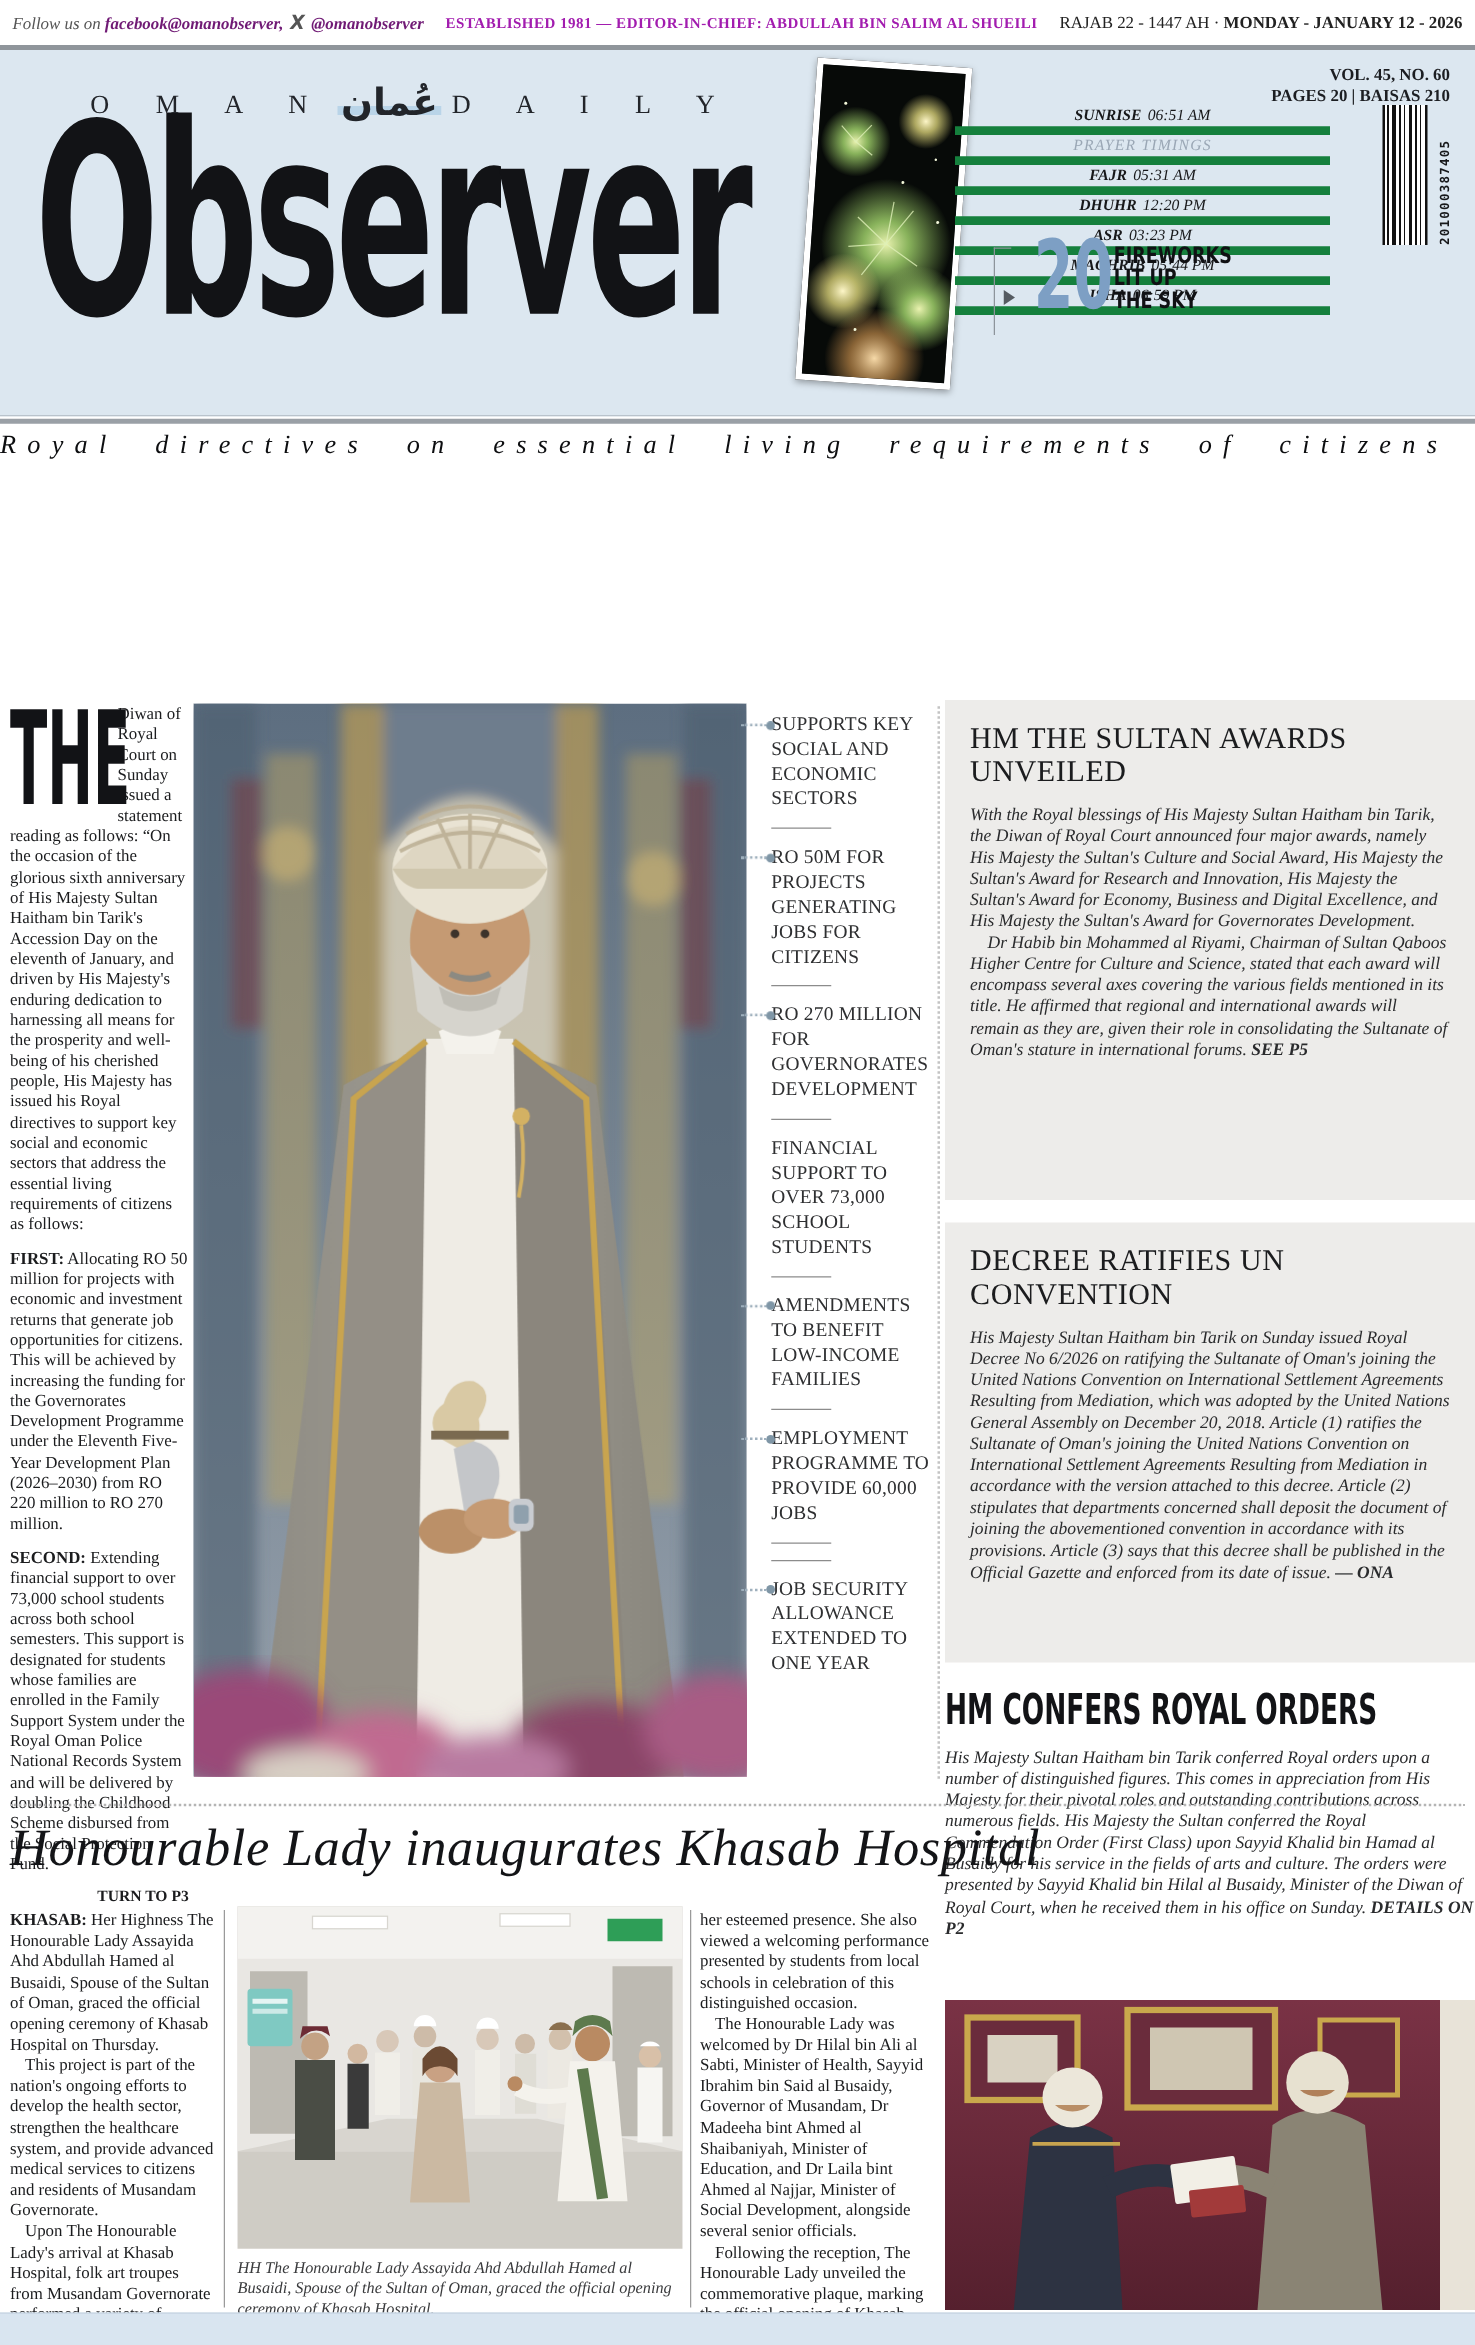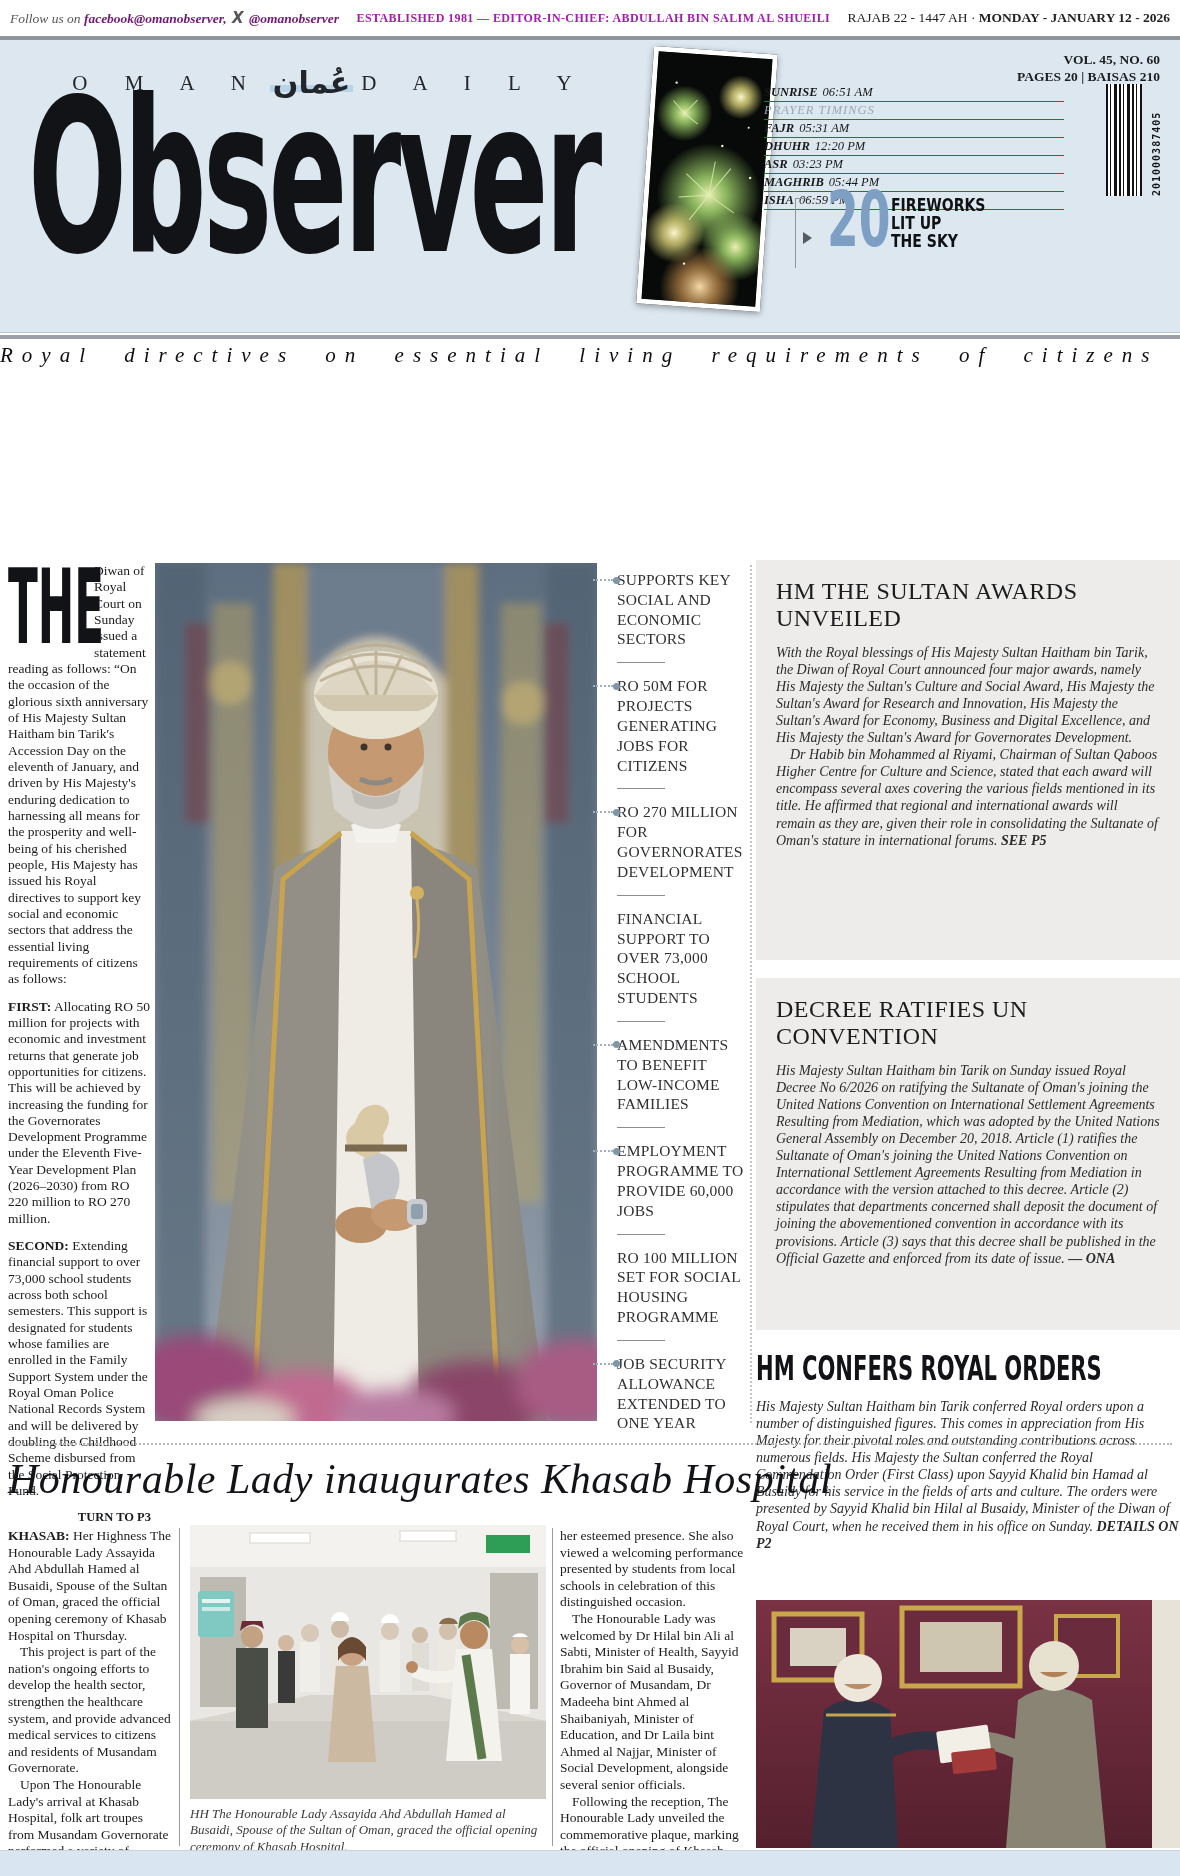--- a/index.html
+++ b/index.html
@@ -25,21 +25,21 @@
   
   .masthead{left:0; top:40px; width:1180px; height:293px; background:var(--masthead-bg); border-bottom:1px solid #b9c3cc;}
   .masthead-rule{left:0; top:335px; width:1180px; height:4px; background:#9aa0a6;}
   .omandaily{left:30px; top:28px; width:600px; text-align:center; font-size:21px; letter-spacing:16px; color:#22252a; display:flex; align-items:center; justify-content:center; gap:8px;}
   .arabic-logo{font-family:"DejaVu Sans",sans-serif; font-size:30px; letter-spacing:0; font-weight:bold; line-height:1;
                background:linear-gradient(180deg,transparent 55%, #b9d4e8 55%, #b9d4e8 80%, transparent 80%); padding:0 3px;}
   .observer{left:28px; top:40px; width:630px; text-align:left; line-height:.92;}
   .observer .scx{transform:scaleX(.55); transform-origin:left top; font-size:212px; font-weight:bold; letter-spacing:-7px; color:#121316; font-family:"DejaVu Sans",sans-serif;}
   .vol{right:20px; top:12px; text-align:right; font-weight:bold; font-size:13.5px; line-height:1.25; color:#1c1e22;}
   .prayer{right:116px; top:44px; width:300px; font-size:12.5px;}
-  .prayer-row{display:flex; justify-content:flex-start; gap:5px; border-bottom:1px solid #15803d; padding:1px 0; font-style:italic;}
+  .prayer-row{display:flex; justify-content:center; gap:5px; border-bottom:7px solid #15803d; padding:1px 0; font-style:italic;}
   .prayer-row .pl{font-weight:bold;}
   .prayer-row.muted{color:#9aa7b5; letter-spacing:1px;}
   .barcode-wrap{right:18px; top:44px; width:56px; height:118px;}
   .barcode{width:36px; height:112px;
     background:repeating-linear-gradient(90deg,#111 0 2px,#fff 2px 4px,#111 4px 5px,#fff 5px 8px,#111 8px 11px,#fff 11px 13px);}
   .barcode-num{position:absolute; right:0; top:0; height:112px; writing-mode:vertical-rl; transform:rotate(180deg);
     font-family:"DejaVu Sans Mono",monospace; font-size:10px; font-weight:bold; letter-spacing:1px;}
   .fireworks{left:645px; top:10px; width:124px; height:258px; transform:rotate(4deg); border:5px solid #fff; box-shadow:0 2px 6px rgba(0,0,0,.35); background:#05070a;}
   .promo{left:795px; top:150px; width:170px;}
   .promo-bracket{position:absolute; left:0; top:8px; width:14px; height:70px; border-left:1px solid #8d949b; border-top:1px solid #8d949b;}
@@ -319,21 +319,21 @@
     </svg>
   </div>
 
   <div class="abs hl">
     <div class="hl-item"><span class="leader"></span><span>SUPPORTS KEY SOCIAL AND ECONOMIC SECTORS</span><div class="hl-rule"></div></div>
     <div class="hl-item"><span class="leader"></span><span>RO 50M FOR PROJECTS GENERATING JOBS FOR CITIZENS</span><div class="hl-rule"></div></div>
     <div class="hl-item"><span class="leader"></span><span>RO 270 MILLION FOR GOVERNORATES DEVELOPMENT</span><div class="hl-rule"></div></div>
     <div class="hl-item"><span>FINANCIAL SUPPORT TO OVER 73,000 SCHOOL STUDENTS</span><div class="hl-rule"></div></div>
     <div class="hl-item"><span class="leader"></span><span>AMENDMENTS TO BENEFIT LOW-INCOME FAMILIES</span><div class="hl-rule"></div></div>
     <div class="hl-item"><span class="leader"></span><span>EMPLOYMENT PROGRAMME TO PROVIDE 60,000 JOBS</span><div class="hl-rule"></div></div>
-    <div class="hl-item"><span>RO 100 MILLION SET FOR SOCIAL HOUSING PROGRAMME</span><div class="hl-rule"></div></div>
+    <div class="hl-item"><div class="hl-rule"></div></div>
     <div class="hl-item"><span class="leader"></span><span>JOB SECURITY ALLOWANCE EXTENDED TO ONE YEAR</span></div>
   </div>
 
   <div class="abs vdot"></div>
 
   <div class="abs rbox awards">
     <div class="rbox-title">HM THE SULTAN AWARDS UNVEILED</div>
     <div class="ritalic">
       <p>With the Royal blessings of His Majesty Sultan Haitham bin Tarik, the Diwan of Royal Court announced four major awards, namely His Majesty the Sultan's Culture and Social Award, His Majesty the Sultan's Award for Research and Innovation, His Majesty the Sultan's Award for Economy, Business and Digital Excellence, and His Majesty the Sultan's Award for Governorates Development.</p>
       <p class="ind"><span>Dr Habib bin Mohammed al Riyami, Chairman of Sultan Qaboos Higher Centre for Culture and Science, stated that each award will encompass several axes covering the various fields mentioned in its title. He affirmed that regional and international awards will remain as they are, given their role in consolidating the Sultanate of Oman's stature in international forums.</span> <b class="it">SEE P5</b></p>

